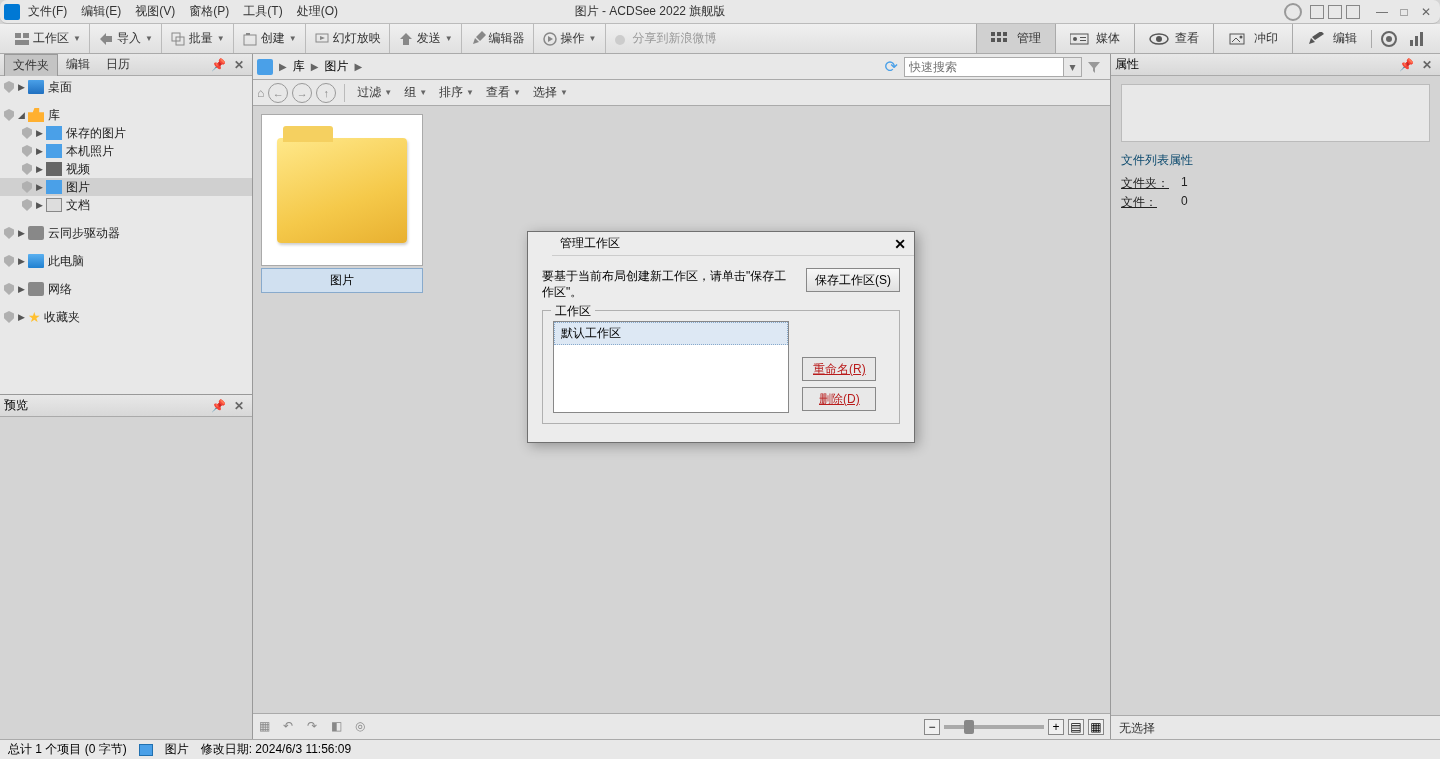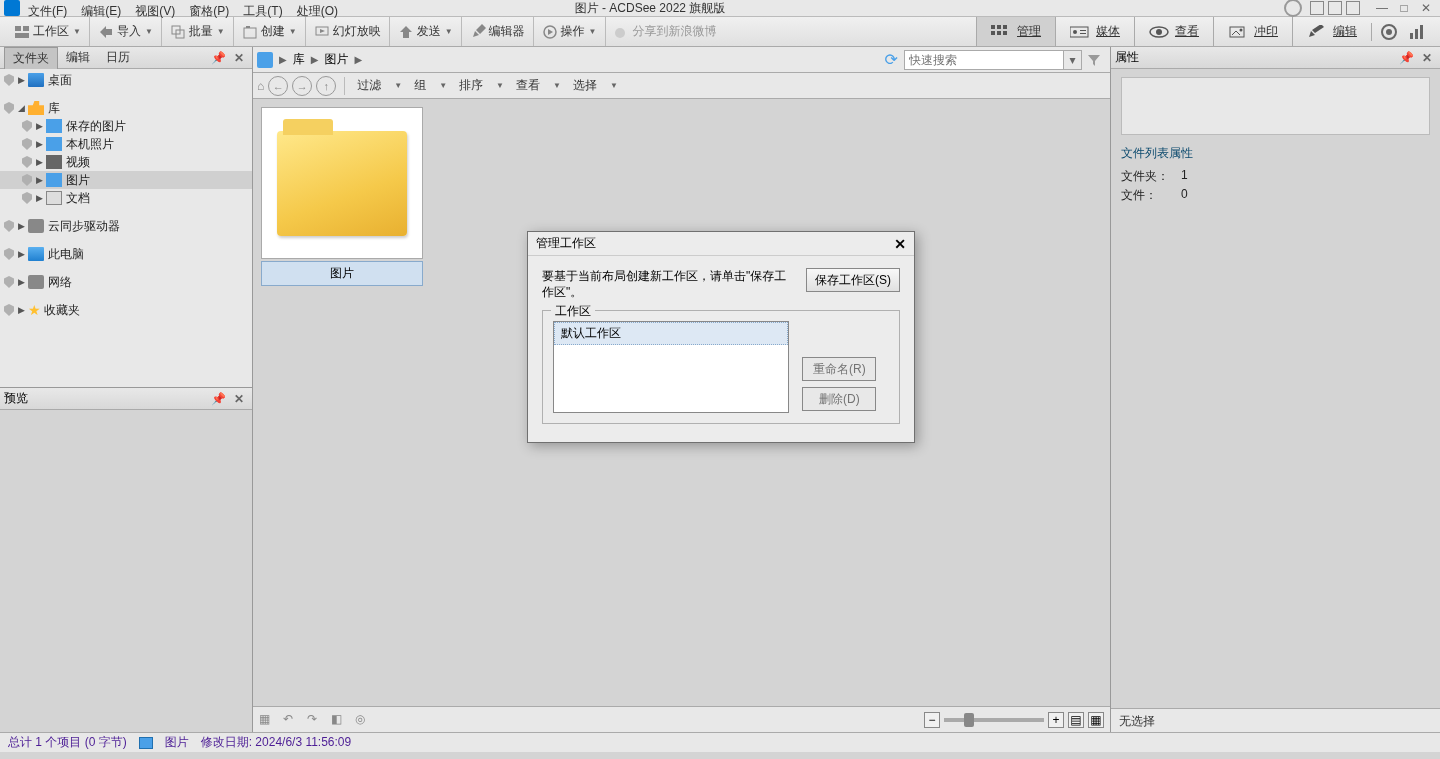--- a/index.html
+++ b/index.html
@@ -1,39 +1,39 @@
 <!DOCTYPE html>
 <html><head>
 <meta charset="utf-8">
 <style>
 * { box-sizing: border-box; margin: 0; padding: 0; font-family: "Microsoft YaHei", "Segoe UI", sans-serif; font-size: 12px; user-select: none; }
 body { width: 1440px; height: 759px; background: #d4d4d4; overflow: hidden; position: relative; }
 
 
-.titlebar { height: 17px; background: #e8e8e8; display: flex; align-items: center; border-bottom: 1px solid #bbb; }
+.titlebar { height: 24px; background: #e8e8e8; display: flex; align-items: center; border-bottom: 1px solid #bbb; border-radius: 7px; }
 .titlebar .app-icon { width: 16px; height: 16px; background: #0078d4; margin: 0 4px; border-radius: 2px; }
 .titlebar .title { flex: 1; text-align: center; color: #333; }
 .titlebar .win-icons { display: flex; gap: 2px; padding-right: 4px; }
 .titlebar .win-icons span { width: 20px; text-align: center; color: #666; cursor: pointer; }
 .titlebar .acct-icon { width: 18px; height: 18px; border: 2px solid #999; border-radius: 50%; margin: 0 8px; position: relative; }
 .titlebar .layout-icons { display: flex; gap: 4px; margin-right: 12px; }
 .titlebar .layout-icons span { width: 14px; height: 14px; border: 1px solid #888; }
 .menubar-items { position: absolute; top: 3px; left: 28px; display: flex; gap: 14px; color: #333; }
 .menubar-items span { cursor: pointer; }
 
 
 .toolbar { height: 30px; background: linear-gradient(#f0f0f0, #e0e0e0); border-bottom: 1px solid #aaa; display: flex; align-items: center; padding: 0 6px; }
 .toolbar .tb-group { display: flex; align-items: center; gap: 4px; padding: 0 6px; border-right: 1px solid #bbb; height: 100%; }
 .toolbar .tb-btn { display: flex; align-items: center; gap: 3px; color: #333; cursor: pointer; padding: 2px 2px; }
 .toolbar .tb-btn .ic { width: 16px; height: 16px; display: inline-block; }
 .toolbar .tb-btn.disabled { color: #999; }
 .drop { font-size: 8px; color: #666; margin-left: 1px; }
 
 .mode-tabs { margin-left: auto; display: flex; height: 100%; }
-.mode-tab { display: flex; align-items: center; gap: 6px; padding: 0 14px; border-left: 1px solid #aaa; cursor: pointer; font-size: 15px; color: #333; text-decoration: underline; }
+.mode-tab { display: flex; align-items: center; gap: 6px; padding: 0 14px; border-left: 1px solid #aaa; cursor: pointer; font-size: 15px; color: #333; }
 .mode-tab.active { background: #d0d0d0; }
 .mode-tab .mi { width: 20px; height: 14px; }
 .tool-icons-r { display:flex; align-items:center; padding: 0 8px; gap:10px; border-left:1px solid #aaa;}
 .tool-icons-r span{width:18px;height:18px;display:inline-block;}
 
 
 .main { display: flex; height: calc(759px - 24px - 30px - 20px); }
 
 
 .left { width: 253px; display: flex; flex-direction: column; border-right: 1px solid #999; }
@@ -73,21 +73,21 @@
 .breadcrumb .sep { color:#666; font-size:10px; padding:0 2px;}
 .search-box { margin-left: auto; display:flex; align-items:center;}
 .search-box input { width: 160px; height: 20px; border:1px solid #aaa; padding: 0 4px; color:#888; background:#fff;}
 .search-box .refresh { color:#4aa0e8; margin-right:6px; font-size:16px; cursor:pointer;}
 .search-box .dd{width:18px;height:20px;border:1px solid #aaa;border-left:none;text-align:center;line-height:18px;color:#666;cursor:pointer;}
 .search-box .filter-ic{width:20px;text-align:center;color:#888;margin-left:4px;}
 
 .sub-toolbar { height: 26px; display: flex; align-items: center; padding: 0 4px; border-bottom: 1px solid #aaa; gap: 4px; background:#e8e8e8;}
 .sub-toolbar .nav-btn { width: 20px; height: 20px; border-radius:50%; border:1px solid #999; text-align:center; line-height:18px; color:#888; cursor:pointer; font-size:11px;}
 .sub-toolbar .sep2 { width:1px; height:18px; background:#bbb; margin:0 4px;}
-.sub-toolbar .sbtn { color:#333; cursor:pointer; padding:0 4px; display:flex;align-items:center;gap:12px;justify-content:flex-end;}
+.sub-toolbar .sbtn { color:#333; cursor:pointer; padding:0 4px; display:flex;align-items:center;gap:2px;justify-content:flex-end;}
 
 .content-area { flex: 1; background: #d4d4d4; padding: 8px; position:relative; }
 .thumb { width: 162px; text-align:center; }
 .thumb .thumb-box { width: 162px; height: 152px; background: #fff; border: 1px solid #aaa; display:flex;align-items:center;justify-content:center; margin-bottom:2px;}
 .folder-large { width: 130px; height: 105px; background: linear-gradient(160deg,#ffe88a 0%, #f5c94a 60%, #e8b030 100%); border-radius: 4px; position:relative; box-shadow: 1px 2px 3px rgba(0,0,0,0.2);}
 .folder-large:before{content:"";position:absolute;top:-12px;left:6px;width:50px;height:16px;background:#f5d060;border-radius:3px 3px 0 0;}
 .thumb .thumb-label { background:#d0e0f0; padding:3px; border:1px solid #88aacc;}
 
 .bottom-bar { height: 26px; background: #e8e8e8; border-top:1px solid #aaa; display:flex;align-items:center;padding:0 6px; gap:8px;}
 .bottom-bar .bic{width:16px;height:16px;color:#888;}
@@ -95,36 +95,36 @@
 .zoom .zbtn{width:16px;height:16px;border:1px solid #888;text-align:center;line-height:14px;cursor:pointer;background:#f0f0f0;}
 .zoom .slider{width:100px;height:4px;background:#aaa;position:relative;}
 .zoom .slider .handle{width:10px;height:14px;background:#888;position:absolute;top:-5px;left:20px;border-radius:2px;}
 
 
 .right { width: 330px; border-left: 1px solid #999; display:flex;flex-direction:column;}
 .props-body { flex:1; background:#d4d4d4; padding:8px 10px; }
 .props-blank { height:58px; background:#e8e8e8; border:1px solid #bbb; margin-bottom:10px;}
 .props-body h4 { font-weight:normal; margin-bottom:6px; color:#0c4a6e;}
 .prop-row { display:flex; margin:2px 0; color:#222;}
-.prop-row .k{width:60px;}
+.prop-row .k{width:60px;text-decoration:underline;}
 .nosel { height:24px; background:#e8e8e8; border-top:1px solid #aaa; padding:4px 8px; color:#333;}
 
 
-.statusbar { height: 20px; background: #e8e8e8; border-top: 1px solid #aaa; display:flex;align-items:center; padding:0 8px; gap:12px; color:#4c1d95;}
+.statusbar { height: 20px; background: #e8e8e8; border-top: 1px solid #aaa; display:flex;align-items:center; padding:0 8px; gap:12px; color:#000000;}
 .statusbar .sic{width:14px;height:12px;background:#4aa0e8;border:1px solid #2070b0;}
 
 
 .dialog { position: absolute; left: 527px; top: 231px; width: 388px; background: #ececec; border: 1px solid #707070; box-shadow: 3px 3px 12px rgba(0,0,0,0.3); }
-.dialog .dlg-title { height: 24px; background: #ececec; display:flex;align-items:center;padding:0 8px; border-bottom:1px solid #ccc;}
+.dialog .dlg-title { height: 24px; background: #ececec; display:flex;align-items:center;padding:0 8px; border-bottom:1px solid #ccc;margin-left:24px;}
 .dialog .dlg-title .dlg-close { margin-left:auto; font-weight:bold; cursor:pointer; font-size:14px;}
 .dialog .dlg-body { padding: 12px 14px; }
 .dialog .dlg-row1 { display:flex; align-items:flex-start; gap:12px; margin-bottom:10px;}
 .dialog .dlg-row1 .txt{flex:1; line-height:16px;}
 .dlg-btn { min-width:74px; height:24px; background:linear-gradient(#f8f8f8,#e0e0e0); border:1px solid #888; cursor:pointer; padding:0 8px;}
-.dlg-btn:disabled{color:#737373;background:#e8e8e8;}
+.dlg-btn:disabled{color:#b91c1c;background:#e8e8e8;text-decoration:underline;}
 .fieldset { border:1px solid #b0b0b0; padding:10px; margin:6px 0; position:relative;}
 .fieldset .legend { position:absolute; top:-8px; left:8px; background:#ececec; padding:0 4px;}
 .fieldset .listbox { width:236px; height:92px; background:#fff; border:1px solid #888; display:inline-block; vertical-align:top;}
 .fieldset .listbox .li { padding:2px 6px; background:#dde8f4; border:1px dotted #88aacc;}
 .fieldset .side-btns { display:inline-flex; flex-direction:column; gap:6px; margin-left:10px; vertical-align:bottom; padding-bottom:2px;}
 .dlg-footer { display:flex; justify-content:flex-end; gap:18px; padding: 10px 14px 14px;}
 
 svg{display:block;}
 </style>
 </head>

